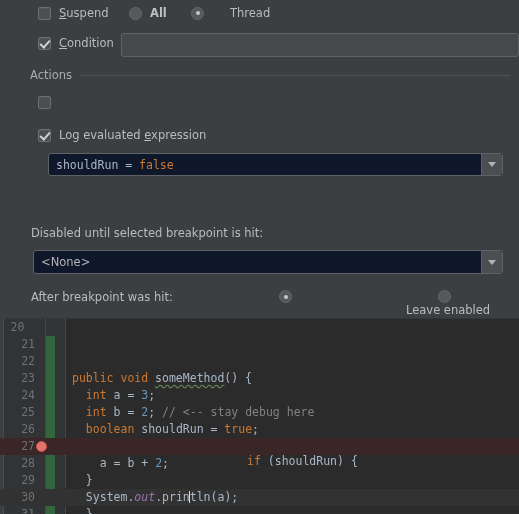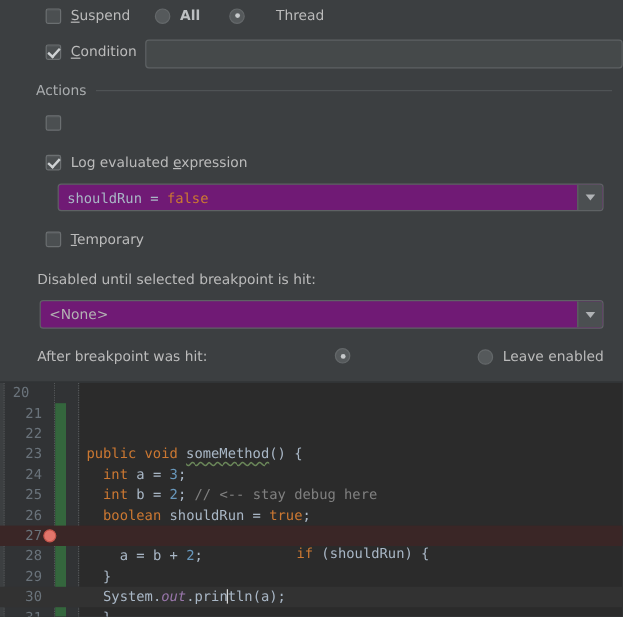--- a/index.html
+++ b/index.html
@@ -121,21 +121,21 @@
     font-family: "DejaVu Sans Mono", monospace;
     font-size: 11.5px;
     color: #a9b7c6;
     padding-left: 7px;
     white-space: pre;
   }
 
   
   .combo {
     position: absolute;
-    background: #701a75;
+    background: #0f172a;
     border: 1px solid #5e6264;
     border-radius: 3px;
     display: flex;
     align-items: stretch;
     overflow: hidden;
   }
   .combo .cval {
     flex: 1 1 auto;
     display: flex;
     align-items: center;
@@ -342,41 +342,37 @@
       <span class="lbl">Log evaluated <span class="mn">e</span>xpression</span>
     </div>
 
     <div class="combo" style="left:48px; top:153px; width:455px; height:23px;">
       <span class="cval"><span class="pl">shouldRun = </span><span class="kw">false</span></span>
       <span class="arrow">
         <span class="tri"></span>
       </span>
     </div>
 
-    <div class="row" style="left:38px; top:192px;">
-      <span class="cb"></span>
-      <span class="lbl"><span class="mn">T</span>emporary</span>
-    </div>
 
     <div class="plain" style="left:31px; top:226px;">Disabled until selected breakpoint is hit:</div>
 
     <div class="combo" style="left:33px; top:250px; width:470px; height:24px;">
       <span class="cval ui">&lt;None&gt;</span>
       <span class="arrow">
         <span class="tri"></span>
       </span>
     </div>
 
     <div class="plain" style="left:31px; top:290px;">After breakpoint was hit:</div>
 
     <div class="row" style="left:279px; top:290px;">
       <span class="rb checked"></span>
     </div>
 
-    <div class="row" style="left:398px; top:290px;">
+    <div class="row" style="left:398px; top:290px;flex-direction:column;">
       <span class="rb"></span>
       <span class="lbl">Leave enabled</span>
     </div>
 
   </div>
 
   <div class="editor">
 
     <div class="ed-markbar"></div>
     <div class="ed-gutter"></div>

